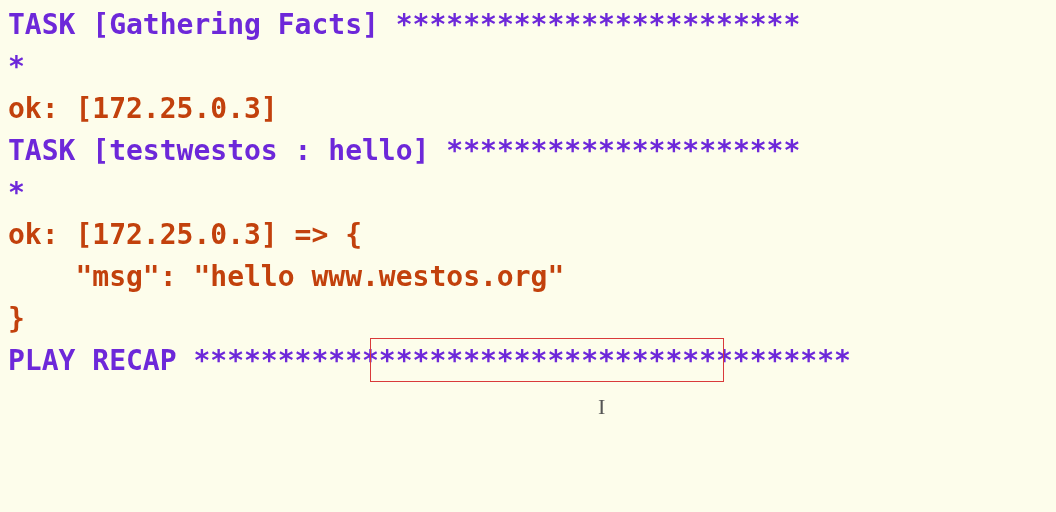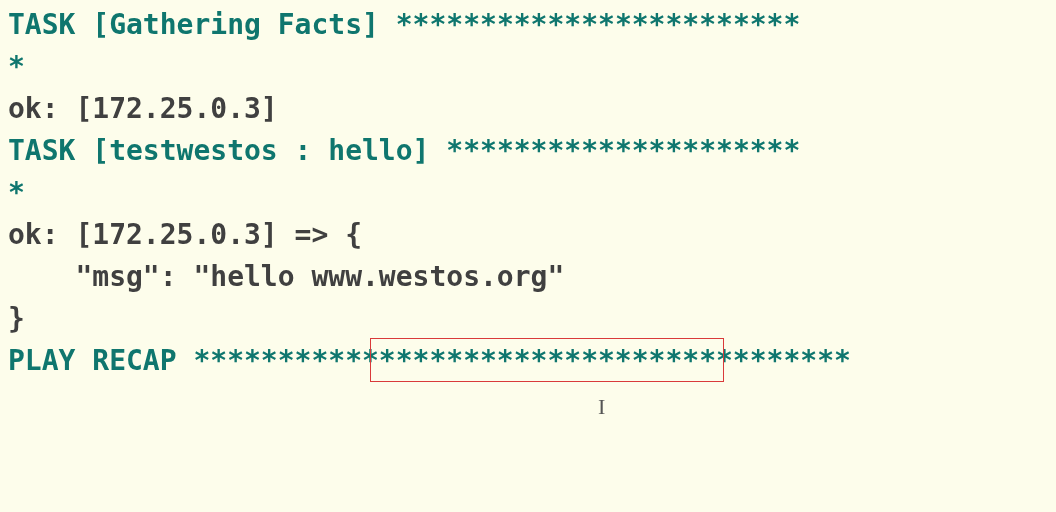--- a/index.html
+++ b/index.html
@@ -10,22 +10,22 @@
       font-weight: bold;
       line-height: 1.5;
       padding: 4px 8px;
       color: #2a2a2a;
       overflow: hidden;
       width: 1056px;
       height: 512px;
       position: relative;
     }
     .line { white-space: pre; }
-    .black { color: #0f766e; }
-    .green { color: #404040; }
+    .black { color: #6d28d9; }
+    .green { color: #c2410c; }
     .highlight-box {
       position: absolute;
       border: 1px solid #d93a3a;
       pointer-events: none;
     }
     .cursor {
       position: absolute;
       font-family: serif;
       font-weight: normal;
       font-size: 22px;

